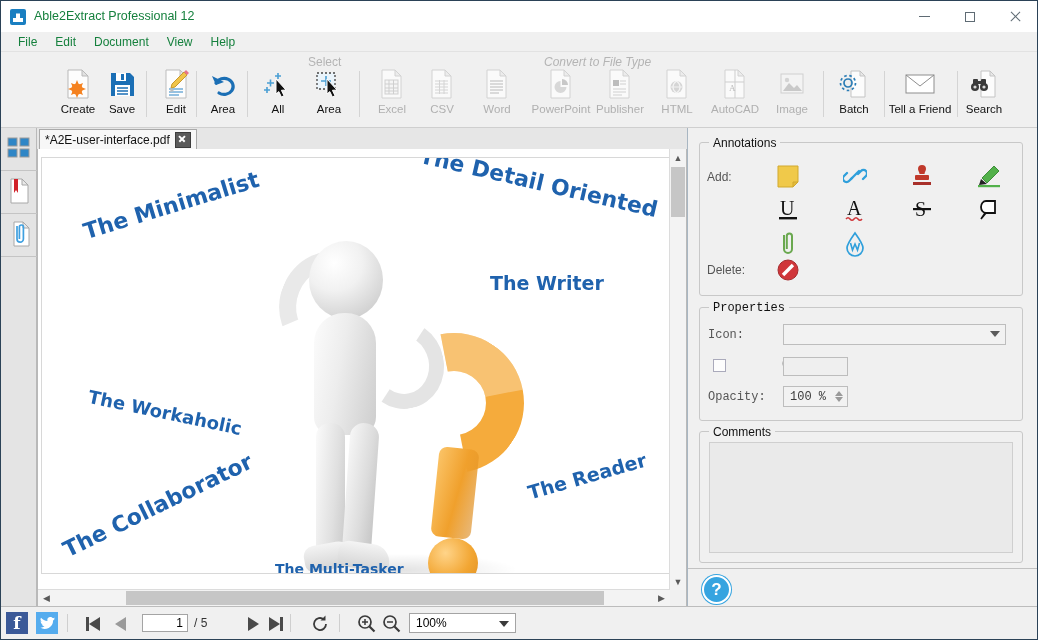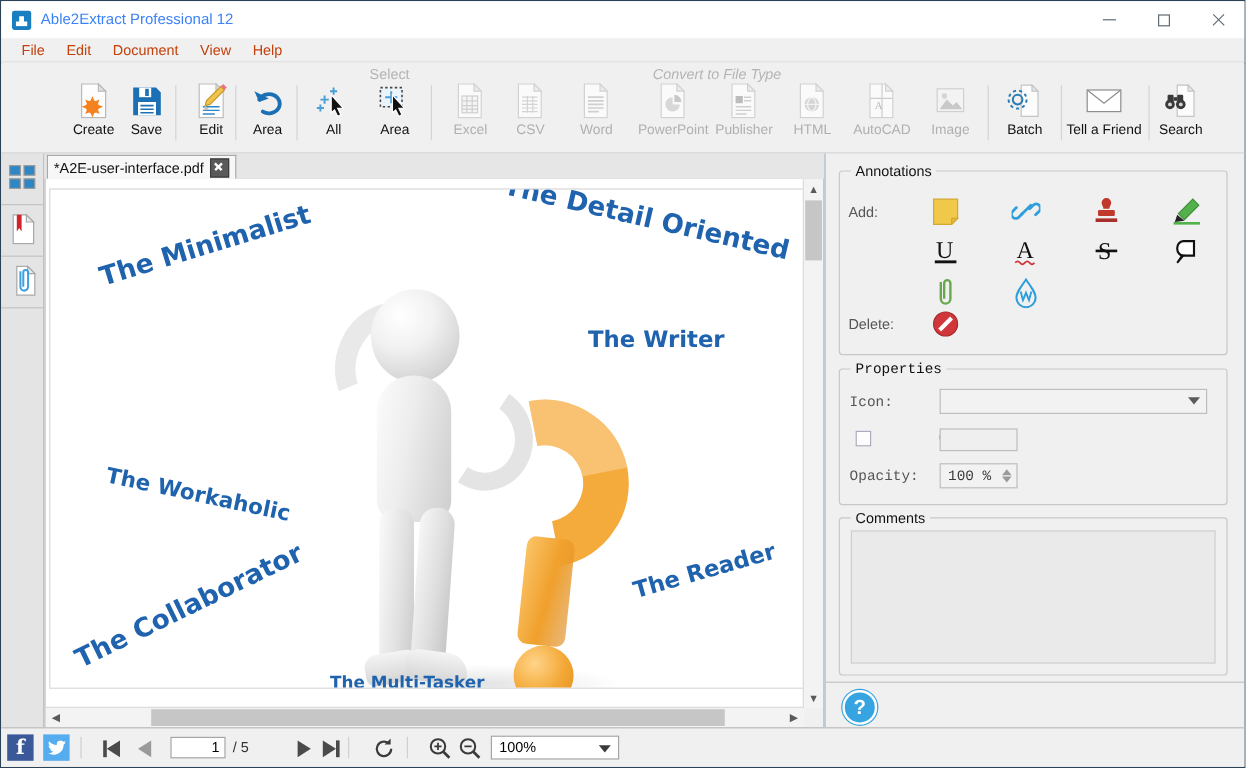--- a/index.html
+++ b/index.html
@@ -9,32 +9,32 @@
     font-size:12px;color:#000;background:#f0f0f0;
     -webkit-font-smoothing:antialiased;
   }
   .app{position:relative;width:1038px;height:640px;border:1px solid #2b4257;box-sizing:border-box;background:#f0f0f0;}
 
   
   .titlebar{position:absolute;left:0;top:0;width:100%;height:31px;background:#fff;box-sizing:border-box;}
   .tb-icon{position:absolute;left:9px;top:8px;width:16px;height:16px;background:#1a7fc1;border-radius:2px;}
   .tb-icon:before{content:"";position:absolute;left:3px;top:3px;width:10px;height:10px;background:#fff;
     clip-path:polygon(0 60%,30% 60%,30% 15%,70% 15%,70% 60%,100% 60%,100% 100%,0 100%);}
-  .tb-title{position:absolute;left:33px;top:8px;font-size:12.5px;color:#3b82f6;}
+  .tb-title{position:absolute;left:33px;top:8px;font-size:12.5px;color:#15803d;}
   .wbtns{position:absolute;right:0;top:0;height:31px;display:flex;}
   .wbtn{width:45px;height:31px;display:flex;align-items:center;justify-content:center;cursor:default;}
   .gl-min{width:11px;height:1px;background:#5f6b74;}
   .gl-max{width:10px;height:10px;border:1.3px solid #5f6b74;box-sizing:border-box;}
   .gl-close{position:relative;width:12px;height:12px;}
   .gl-close:before,.gl-close:after{content:"";position:absolute;left:0;top:5px;width:13px;height:1.3px;background:#5f6b74;}
   .gl-close:before{transform:rotate(45deg);} .gl-close:after{transform:rotate(-45deg);}
 
   
   .menubar{position:absolute;left:0;top:31px;width:100%;height:20px;background:#f0f0f0;display:flex;align-items:center;padding-left:8px;box-sizing:border-box;border-bottom:1px solid #e2e2e2;}
-  .menu-item{padding:2px 9px;font-size:12px;color:#c2410c;cursor:default;}
+  .menu-item{padding:2px 9px;font-size:12px;color:#15803d;cursor:default;}
 
   
   .ribbon{position:absolute;left:0;top:52px;width:100%;height:74px;background:#f0f0f0;border-bottom:1px solid #cfcfcf;}
   .grp-label{position:absolute;top:2px;font-size:12px;color:#b4b4b4;white-space:nowrap;}
   .rbtn{position:absolute;top:13px;width:56px;height:56px;display:flex;flex-direction:column;align-items:center;justify-content:flex-start;cursor:default;}
   .rbtn .ic{height:36px;display:flex;align-items:center;justify-content:center;}
   .rbtn .lb{font-size:11.5px;color:#111;margin-top:1px;white-space:nowrap;}
   .rbtn.dis .lb{color:#b0b0b0;}
   .rsep{position:absolute;top:18px;width:1px;height:46px;background:#d4d4d4;}
 

